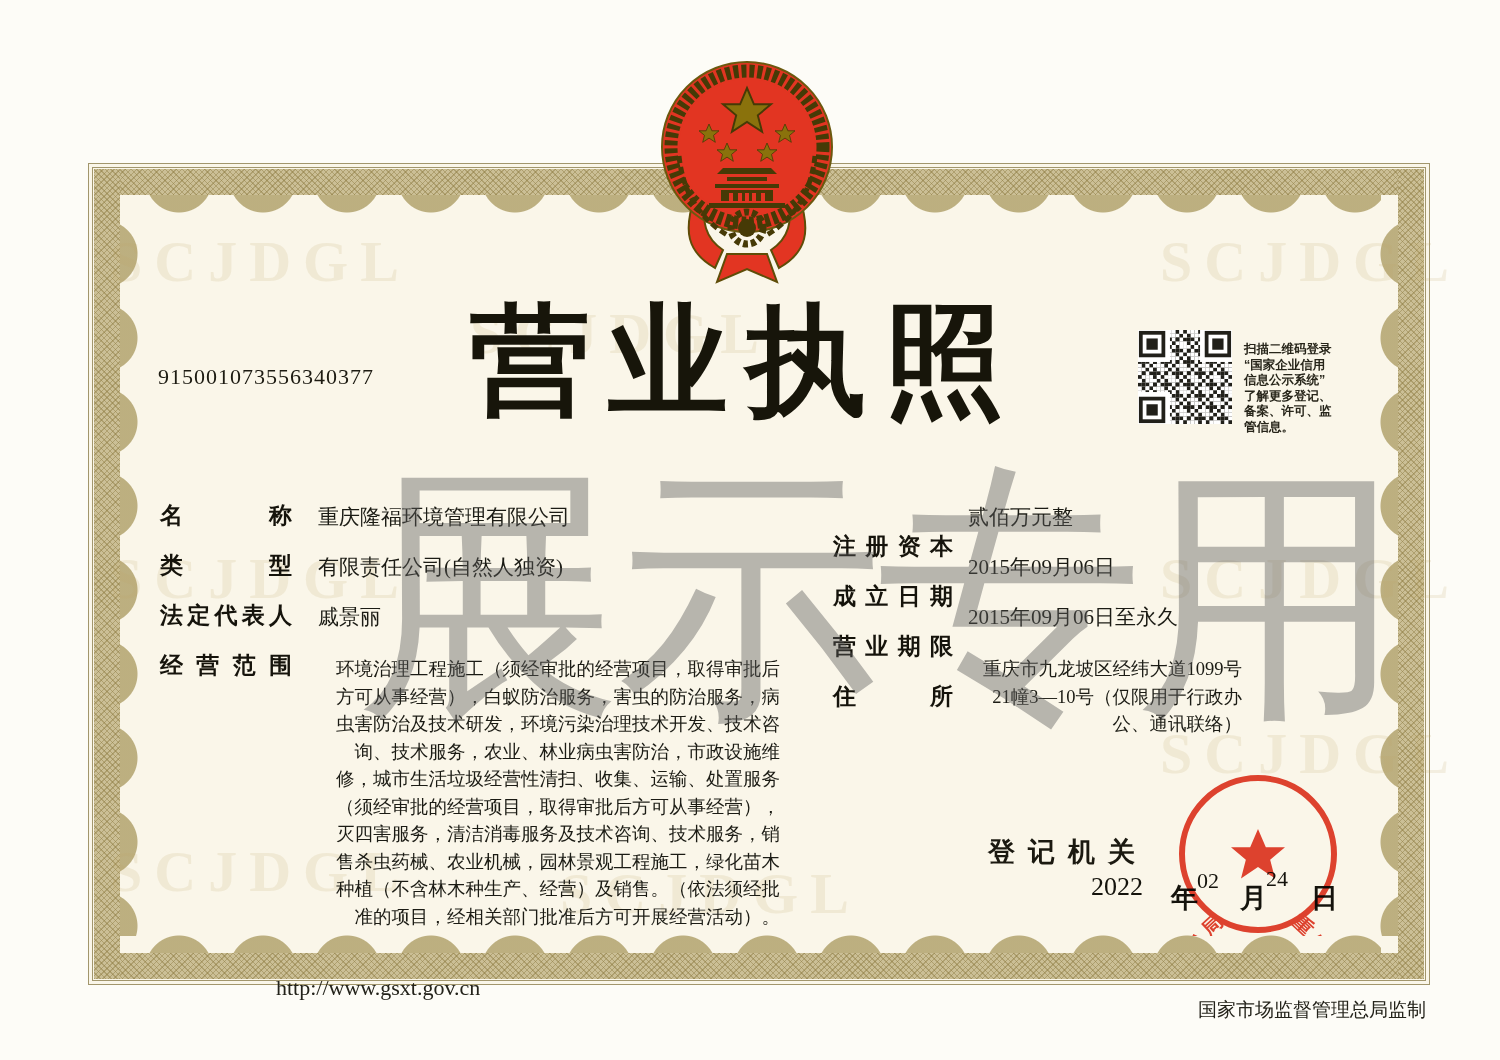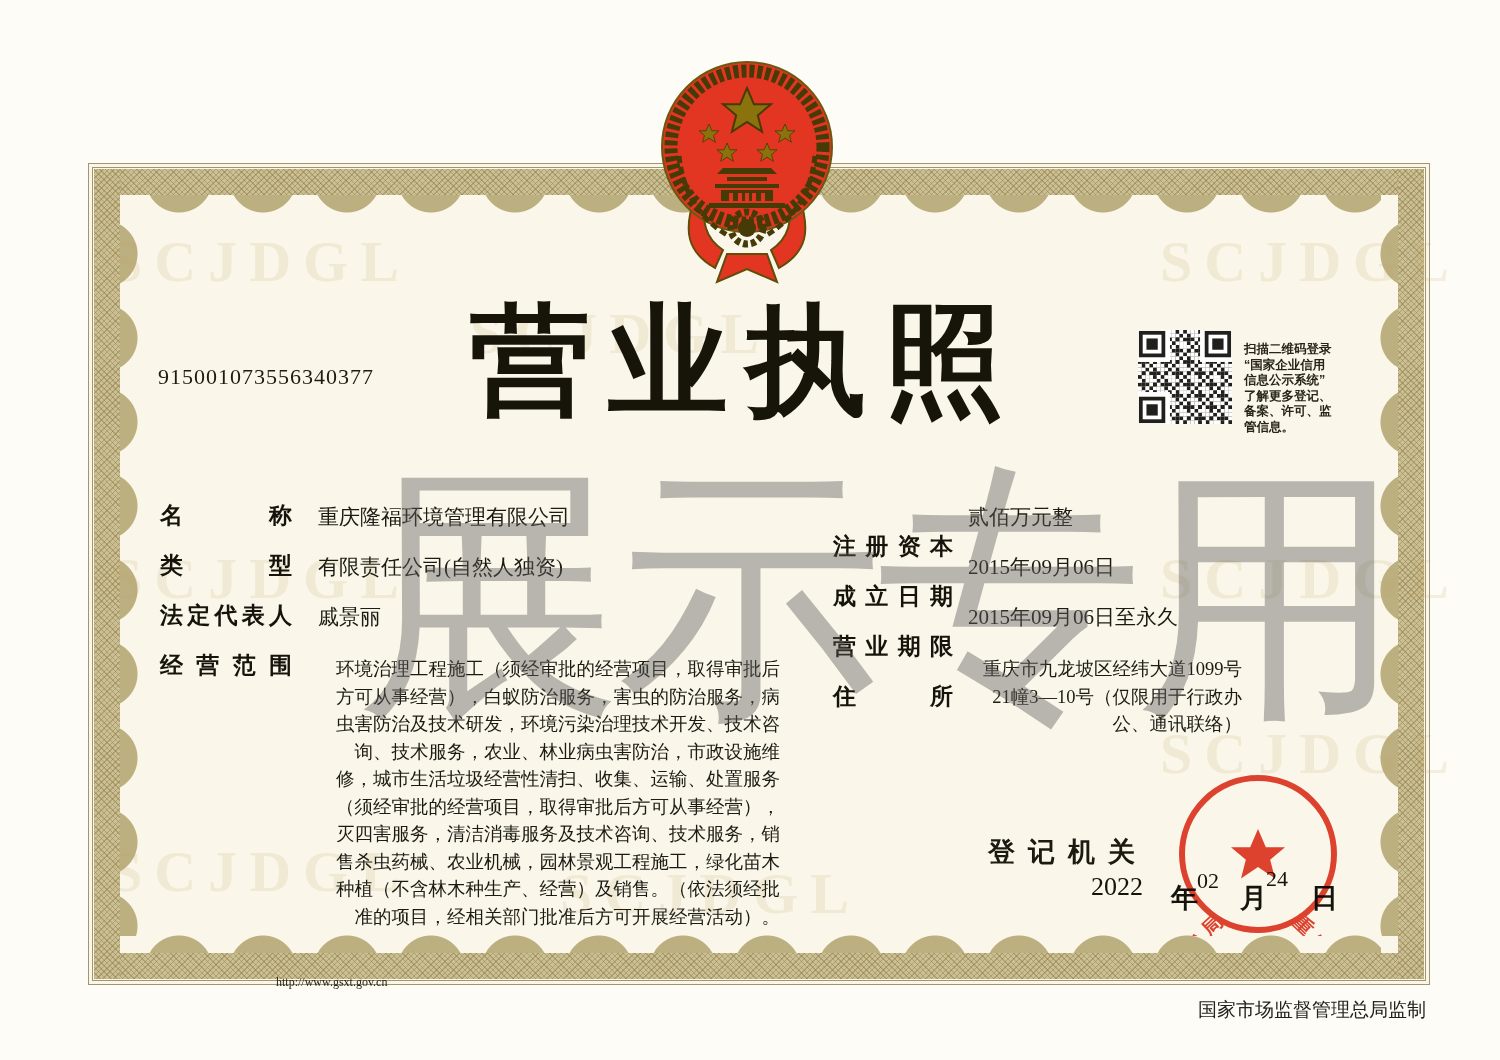--- a/index.html
+++ b/index.html
@@ -62,21 +62,21 @@
   .d-month{left:1197px;top:868px;font-size:22px;}
   .d-mu{left:1240px;top:880px;}
   .d-day{left:1266px;top:866px;font-size:22px;}
   .d-du{left:1311px;top:880px;}
   
   .display-wm{position:absolute;left:356px;top:462px;z-index:8;font-size:268px;line-height:1;
               letter-spacing:-8px;color:#5c5c5c;opacity:.42;font-weight:400;pointer-events:none;}
   
   .seal{position:absolute;left:1176px;top:772px;z-index:9;mix-blend-mode:multiply;opacity:.92;}
   
-  .f-url{left:276px;top:975px;font-family:"Liberation Serif",serif;font-size:12px;color:#23221a;z-index:5;}
+  .f-url{left:276px;top:975px;font-family:"Liberation Serif",serif;font-size:22px;color:#23221a;z-index:5;}
   .f-left{left:62px;top:999px;font-family:"Liberation Serif",serif;font-size:19px;color:#23221a;}
   .f-right{left:1198px;top:997px;font-family:"Liberation Serif",serif;font-size:19px;color:#23221a;}
   .emblem{position:absolute;left:657px;top:56px;z-index:7;}
 </style>
 </head>
 <body>
 
 <div class="sheet">
 
   <div class="frame">

